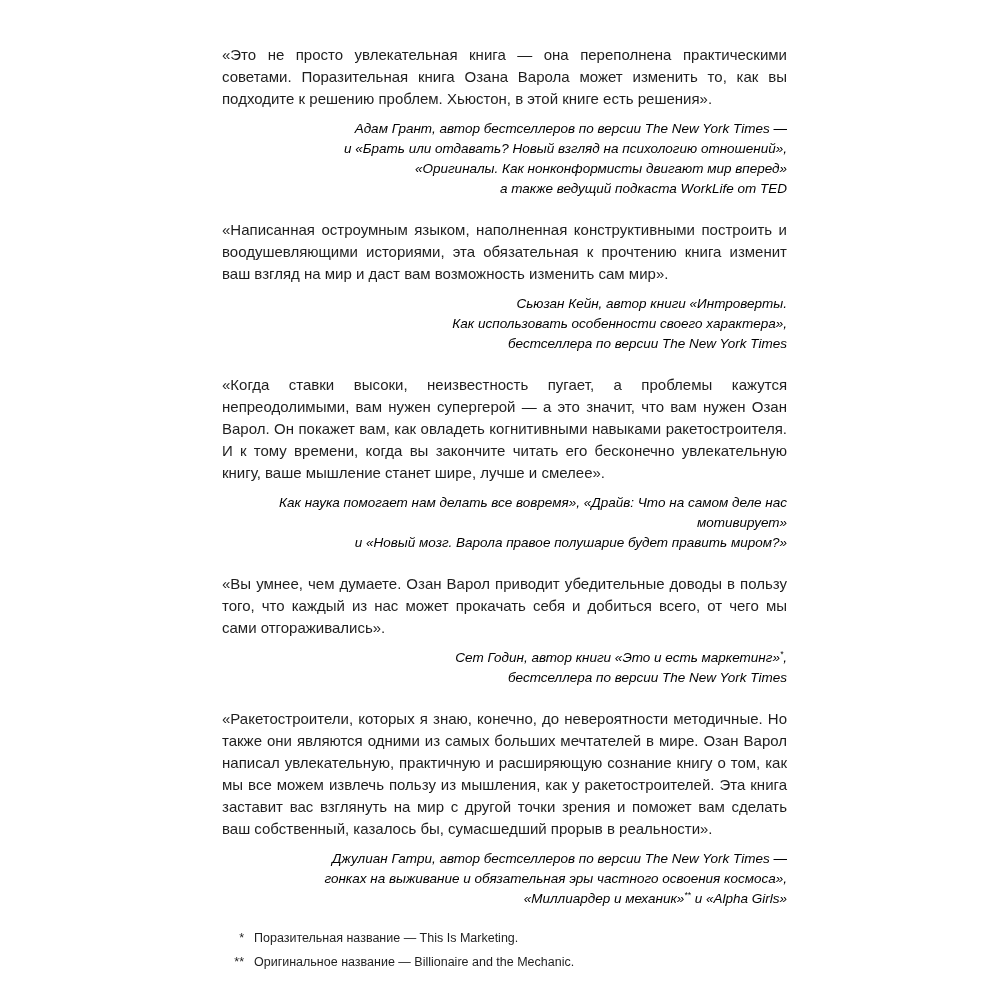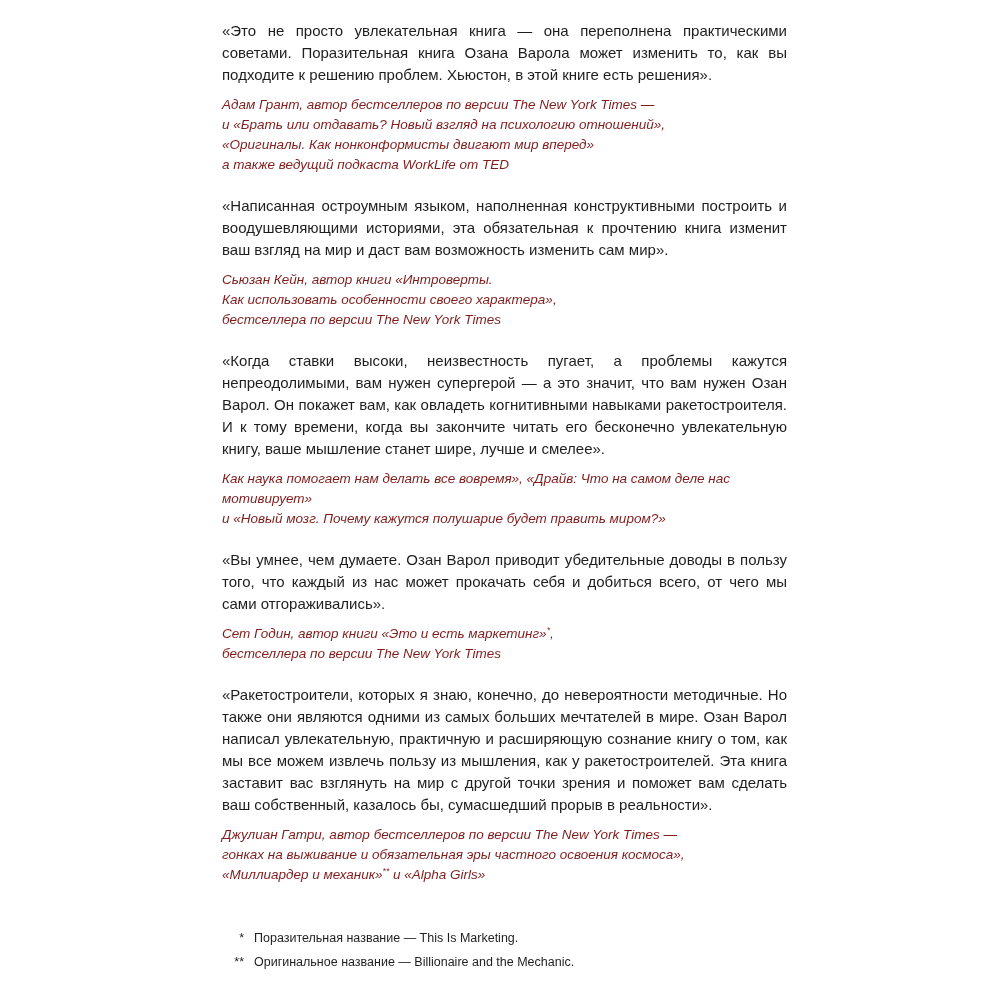--- a/index.html
+++ b/index.html
@@ -16,38 +16,39 @@
   }
   .page {
     position: relative;
     width: 1000px;
     height: 1000px;
     background: #ffffff;
   }
   .content {
     position: absolute;
     left: 222px;
-    top: 20px;
+    top: 44px;
     width: 565px;
   }
   .testimonial {
     margin: 0 0 20px 0;
   }
   .quote {
     margin: 0 0 9px 0;
     font-size: 15px;
     line-height: 22px;
     text-align: justify;
     color: #1e1e1e;
   }
   .attribution {
     font-size: 13.5px;
     line-height: 20px;
     font-style: italic;
-    color: #7f1d1d;
+    text-align: right;
+    color: #000000;
   }
   .attr-line {
     white-space: normal;
   }
   .attribution sup {
     font-size: 8.5px;
     line-height: 0;
     vertical-align: super;
   }
   .footnotes {
@@ -96,21 +97,21 @@
         <div class="attr-line"><span>Сьюзан Кейн, автор книги «Интроверты.</span><sup></sup><span></span></div>
         <div class="attr-line"><span>Как использовать особенности своего характера»,</span><sup></sup><span></span></div>
         <div class="attr-line"><span>бестселлера по версии The New York Times</span><sup></sup><span></span></div>
       </div>
     </section>
 
     <section class="testimonial">
       <p class="quote">«Когда ставки высоки, неизвестность пугает, а проблемы кажутся непреодолимыми, вам нужен супергерой — а это значит, что вам нужен Озан Варол. Он покажет вам, как овладеть когнитивными навыками ракетостроителя. И к тому времени, когда вы закончите читать его бесконечно увлекательную книгу, ваше мышление станет шире, лучше и смелее».</p>
       <div class="attribution">
         <div class="attr-line"><span>Как наука помогает нам делать все вовремя», «Драйв: Что на самом деле нас мотивирует»</span><sup></sup><span></span></div>
-        <div class="attr-line"><span>и «Новый мозг. Почему кажутся полушарие будет править миром?»</span><sup></sup><span></span></div>
+        <div class="attr-line"><span>и «Новый мозг. Варола правое полушарие будет править миром?»</span><sup></sup><span></span></div>
       </div>
     </section>
 
     <section class="testimonial">
       <p class="quote">«Вы умнее, чем думаете. Озан Варол приводит убедительные доводы в пользу того, что каждый из нас может прокачать себя и добиться всего, от чего мы сами отгораживались».</p>
       <div class="attribution">
         <div class="attr-line"><span>Сет Годин, автор книги «Это и есть маркетинг»</span><sup>*</sup><span>,</span></div>
         <div class="attr-line"><span>бестселлера по версии The New York Times</span><sup></sup><span></span></div>
       </div>
     </section>

